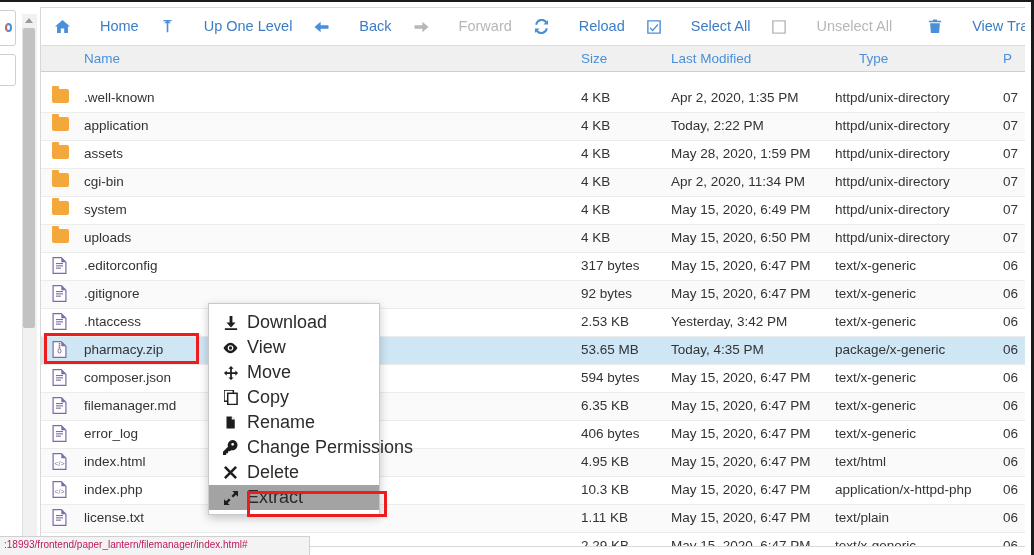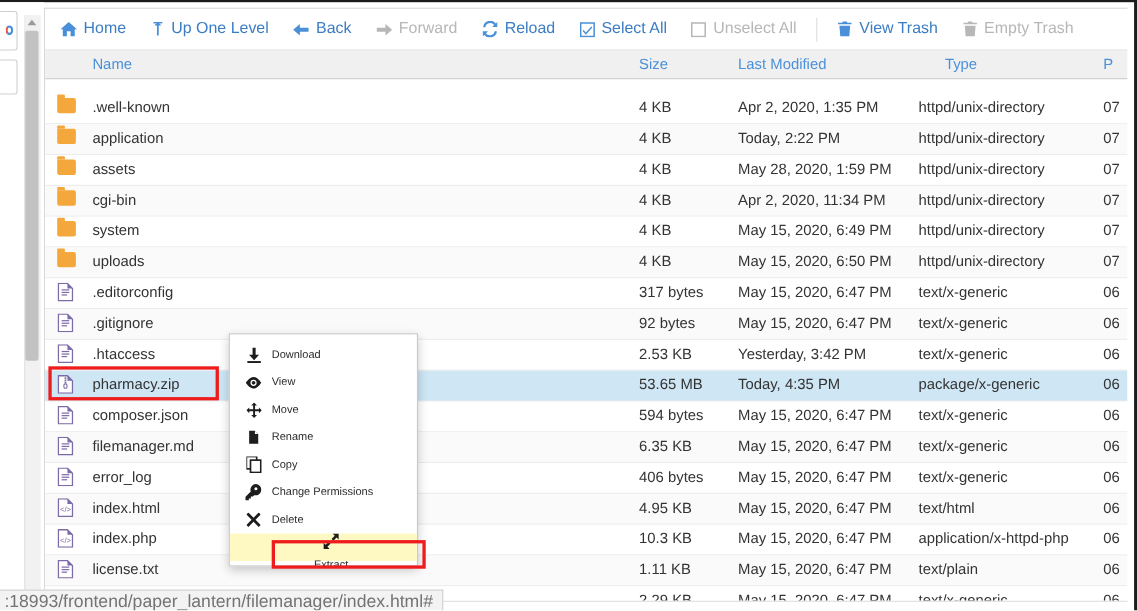--- a/index.html
+++ b/index.html
@@ -111,21 +111,21 @@
     cursor: pointer;
     color: #3b7dc4;
   }
   .tb-item.disabled { color: #b7b7b7; cursor: default; }
   .tb-item .ic { display: inline-flex; align-items: center; }
   .tb-sep {
     width: 1px; height: 22px;
     background: #dedede;
     margin: 0 18px 0 -4px;
   }
-  .tb-label { line-height: 1; }
+  .tb-label { line-height: 1; margin-left: 24px; }
 
   
   .col-head {
     position: relative;
     height: 26px;
     background: #f0f0f0;
     border-bottom: 1px solid #cfcfcf;
     box-sizing: border-box;
   }
   .col-head .ch {
@@ -192,27 +192,27 @@
     padding: 6px 0 4px 0;
     z-index: 40;
     box-sizing: border-box;
   }
   .ctx-item {
     display: flex;
     align-items: center;
     gap: 9px;
     height: 25px;
     padding-left: 14px;
-    font-size: 10px;
+    font-size: 18px;
     color: #2b2b2b;
     cursor: pointer;
     white-space: nowrap;
     text-align: right;
   }
-  .ctx-item.hl { background: #fef9c3; flex-direction: column; }
+  .ctx-item.hl { background: #a3a3a3; }
   .ctx-ic { width: 15px; display: inline-flex; justify-content: center; }
 
   
   .redbox {
     position: absolute;
     border: 3px solid #ee1c1c;
     z-index: 60;
     pointer-events: none;
     box-sizing: border-box;
   }
@@ -221,22 +221,22 @@
 
   
   .statusbar {
     position: absolute;
     left: 0; bottom: 0;
     min-width: 310px;
     height: 19px;
     background: #f3f3f3;
     border-top: 1px solid #d0d0d0;
     border-right: 1px solid #d0d0d0;
-    font-size: 16px;
-    color: #737373;
+    font-size: 10px;
+    color: #be185d;
     padding: 2px 8px 0 4px;
     box-sizing: border-box;
     z-index: 70;
     overflow: hidden;
     white-space: nowrap;
   }
 </style>
 </head>
 <body>
 
@@ -585,38 +585,38 @@
       <div class="ctx-item">
         <span class="ctx-ic">
           <svg width="14" height="14" viewBox="0 0 16 16" fill="#1d1d1d" xmlns="http://www.w3.org/2000/svg">
             <path d="M8 0l3 3H9v4h4V5l3 3-3 3V9H9v4h2l-3 3-3-3h2V9H3v2L0 8l3-3v2h4V3H5z"></path>
           </svg>
         </span>
         <span>Move</span>
       </div>
       <div class="ctx-item">
         <span class="ctx-ic">
+          <svg width="14" height="15" viewBox="0 0 15 16" fill="#1d1d1d" xmlns="http://www.w3.org/2000/svg">
+            <rect x="0" y="0" width="10" height="12" fill="none" stroke="#1d1d1d" stroke-width="1.6"></rect>
+            <rect x="4" y="3.5" width="10" height="12" fill="#fff" stroke="#1d1d1d" stroke-width="1.6"></rect>
+          </svg>
+        </span>
+        <span>Copy</span>
+      </div>
+      <div class="ctx-item">
+        <span class="ctx-ic">
           <svg width="12" height="15" viewBox="0 0 16 16" fill="#1d1d1d" xmlns="http://www.w3.org/2000/svg">
             <path d="M2 0h7l4 4v12H2z"></path>
             <path d="M9 0l4 4H9z" fill="#fff"></path>
           </svg>
         </span>
         <span>Rename</span>
       </div>
       <div class="ctx-item">
         <span class="ctx-ic">
-          <svg width="14" height="15" viewBox="0 0 15 16" fill="#1d1d1d" xmlns="http://www.w3.org/2000/svg">
-            <rect x="0" y="0" width="10" height="12" fill="none" stroke="#1d1d1d" stroke-width="1.6"></rect>
-            <rect x="4" y="3.5" width="10" height="12" fill="#fff" stroke="#1d1d1d" stroke-width="1.6"></rect>
-          </svg>
-        </span>
-        <span>Copy</span>
-      </div>
-      <div class="ctx-item">
-        <span class="ctx-ic">
           <svg width="15" height="15" viewBox="0 0 16 16" fill="#1d1d1d" xmlns="http://www.w3.org/2000/svg">
             <path d="M10.5 0a5.5 5.5 0 0 0-5.2 7.3L0 12.6V16h3.4v-2h2v-2h2l1.2-1.2A5.5 5.5 0 1 0 10.5 0zm1.3 4.6a1.5 1.5 0 1 1-1.5-1.5 1.5 1.5 0 0 1 1.5 1.5z"></path>
           </svg>
         </span>
         <span>Change Permissions</span>
       </div>
       <div class="ctx-item">
         <span class="ctx-ic">
           <svg width="13" height="13" viewBox="0 0 16 16" fill="#1d1d1d" xmlns="http://www.w3.org/2000/svg">
             <path d="M2.2 0 8 5.8 13.8 0 16 2.2 10.2 8l5.8 5.8-2.2 2.2L8 10.2 2.2 16 0 13.8 5.8 8 0 2.2z"></path>

